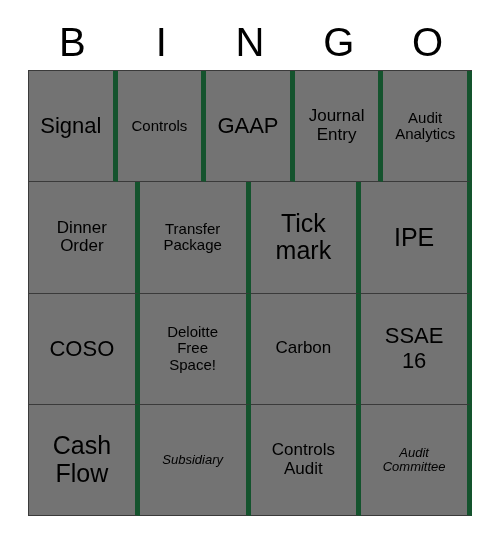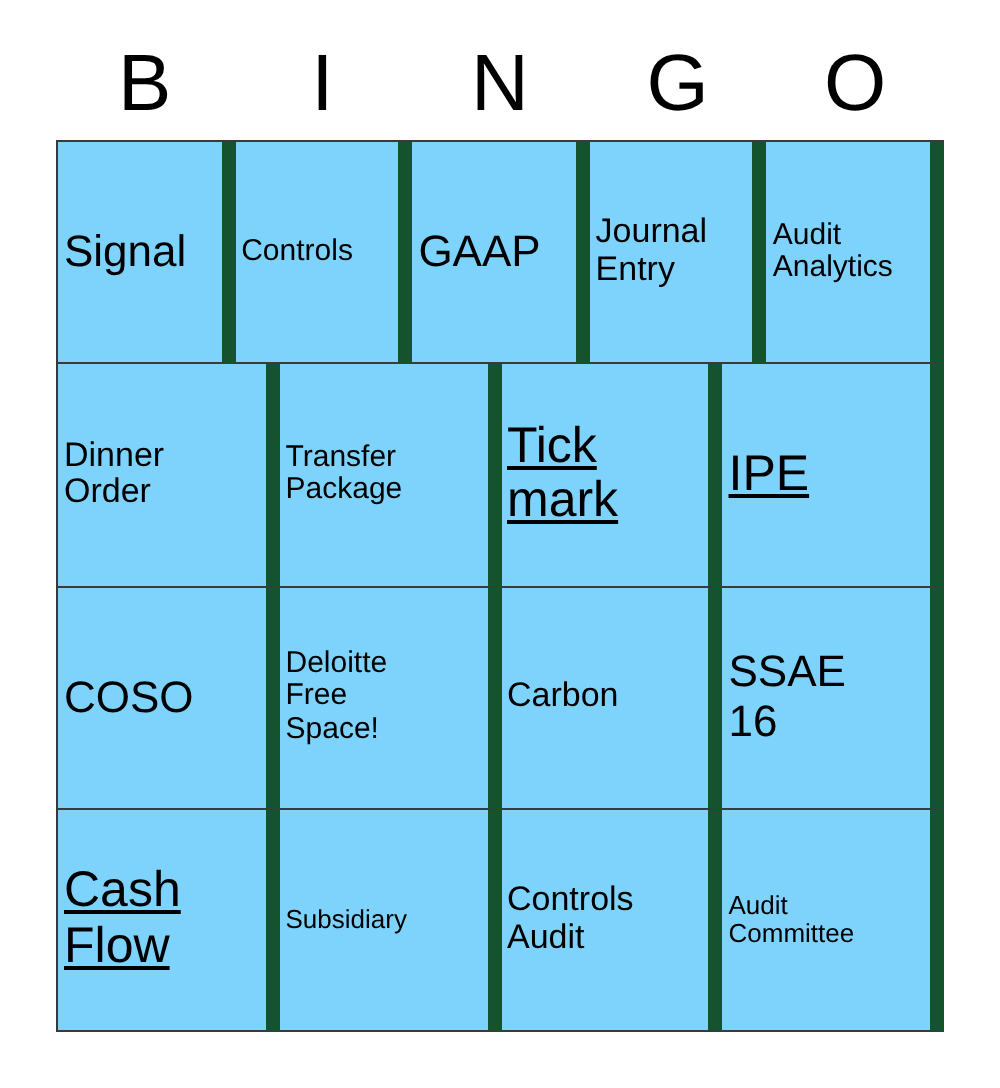--- a/index.html
+++ b/index.html
@@ -55,41 +55,42 @@
     background: #ffffff;
   }
   .bingo-row {
     flex: 1 1 0;
     display: flex;
     min-height: 0;
   }
   .bingo-cell {
     flex: 1 1 0;
     box-sizing: border-box;
-    border-right: 7px solid #14532d;
+    border-right: 5px solid #14532d;
     border-bottom: 1px solid #3a3a3a;
     display: flex;
     align-items: center;
     justify-content: center;
+    text-align: center;
     padding: 2px 3px;
     overflow: hidden;
-    background: #7dd3fc;
+    background: #737373;
   }
   .cell-text {
     display: block;
     width: 100%;
     line-height: 1.1;
     white-space: pre-line;
     color: #000000;
   }
-  .size-xl .cell-text { font-size: 25px; text-decoration: underline; }
+  .size-xl .cell-text { font-size: 25px; }
   .size-lg .cell-text { font-size: 22px; }
   .size-md .cell-text { font-size: 17px; }
   .size-sm .cell-text { font-size: 15px; }
-  .size-xs .cell-text { font-size: 13px; }
+  .size-xs .cell-text { font-size: 13px; font-style: italic; }
 </style>
 </head>
 <body>
 
 <div id="bingo-card">
 
   <div id="bingo-header">
     <div class="header-letter">B</div>
     <div class="header-letter">I</div>
     <div class="header-letter">N</div>

